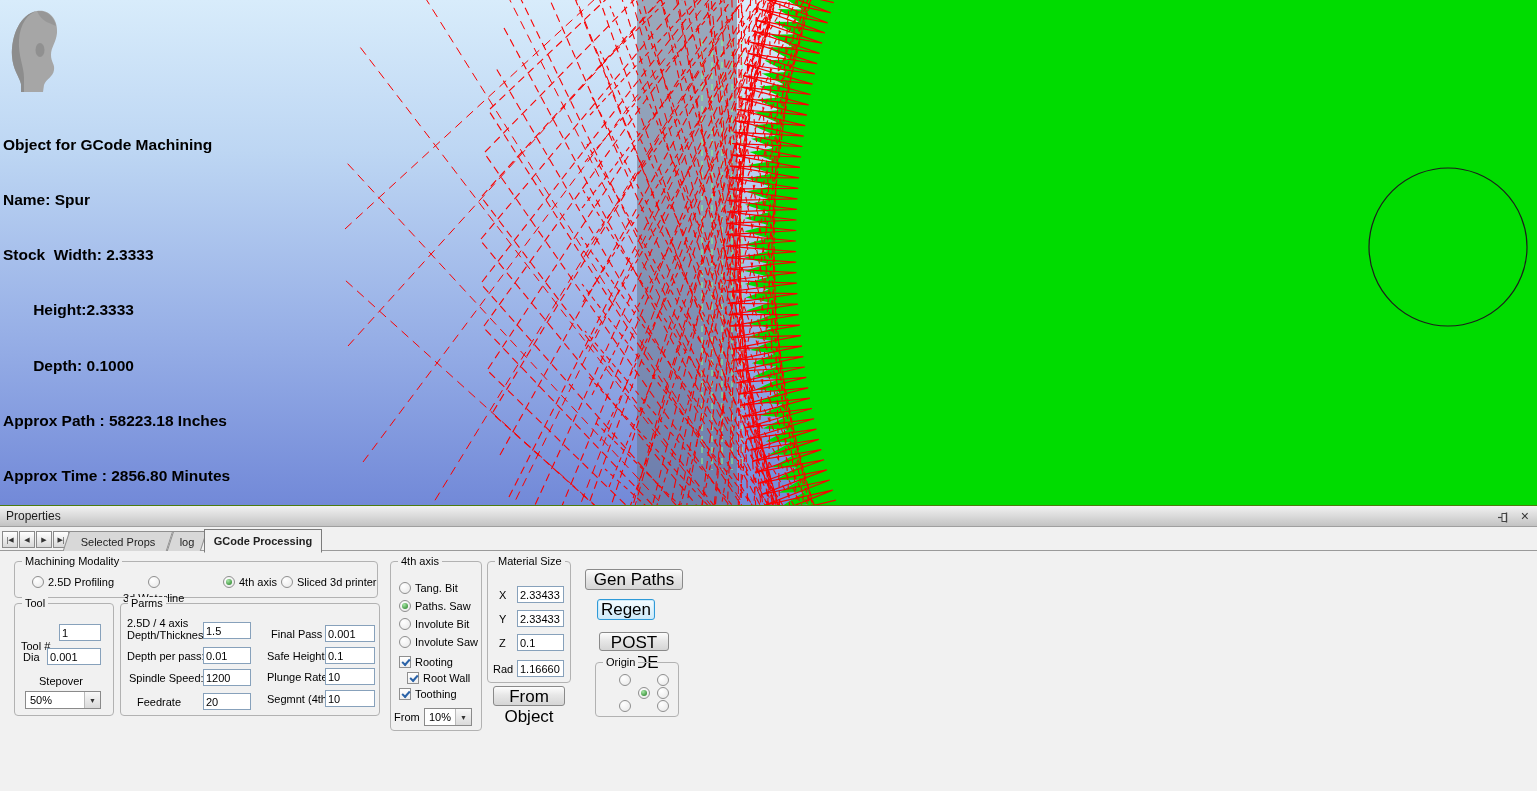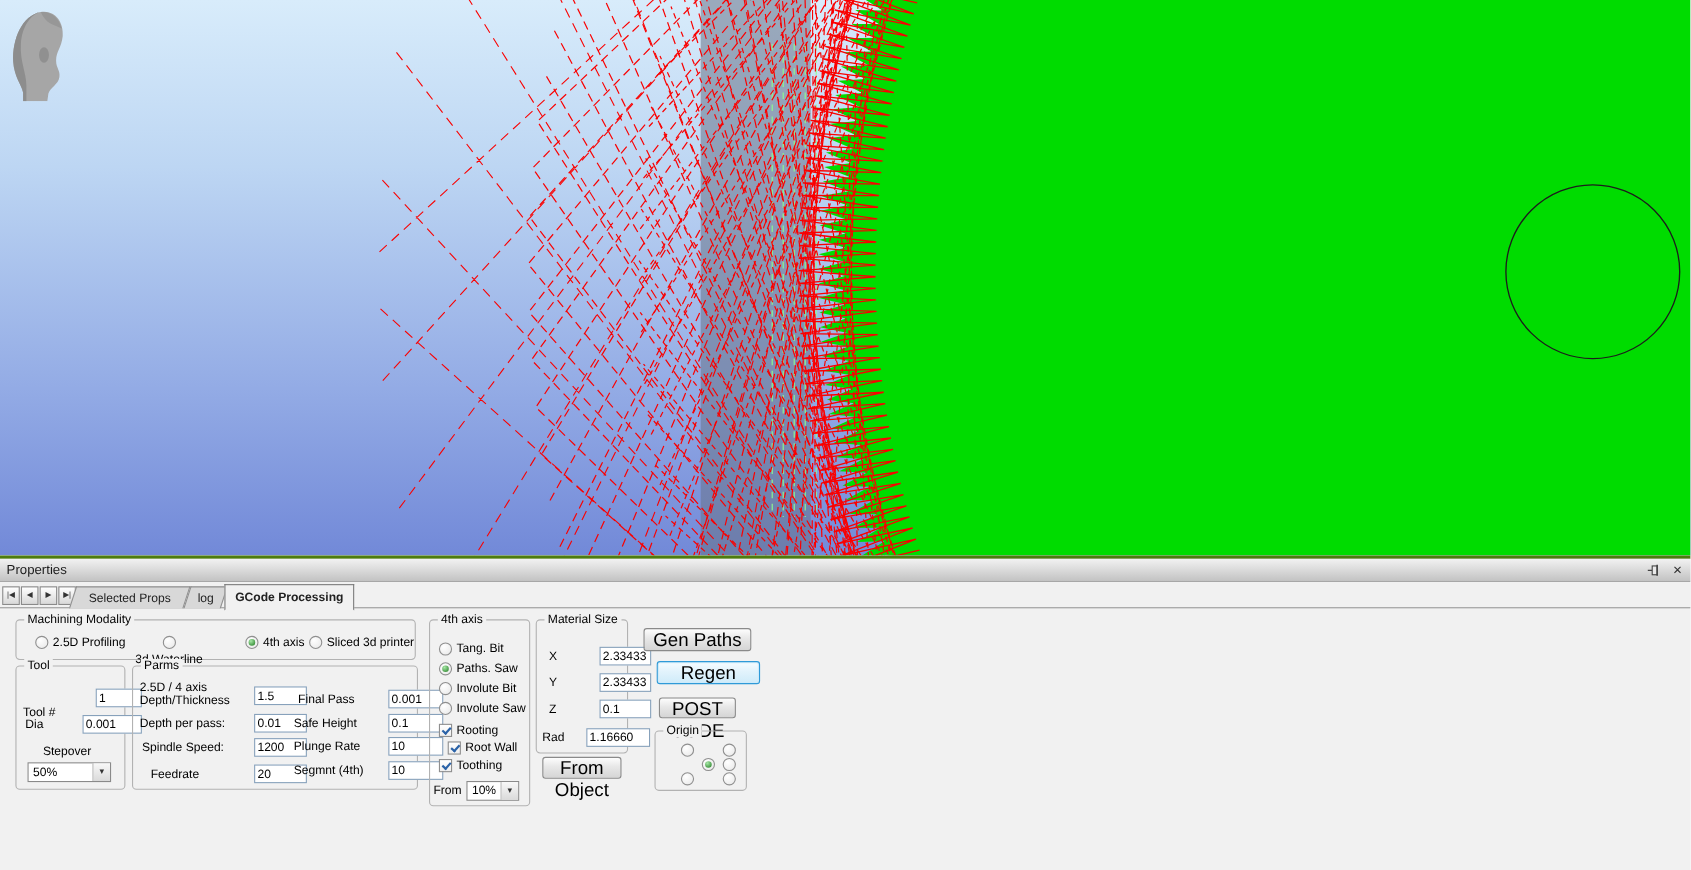--- a/index.html
+++ b/index.html
@@ -7,21 +7,21 @@
 
   
   .viewport{position:absolute;left:0;top:0;width:1537px;height:505px;overflow:hidden;
     background:linear-gradient(180deg,#d8ecfb 0%,#bdd6f3 30%,#93abe5 70%,#7289d8 100%);}
   .viewport svg{position:absolute;left:0;top:0;}
   .vp-info{position:absolute;left:3px;top:99px;z-index:3;font-size:15.5px;font-weight:bold;
     line-height:18.4px;color:#000;white-space:pre;}
   .bust{position:absolute;left:6px;top:4px;z-index:3;}
 
   
-  .props{position:absolute;left:0;top:505px;width:1537px;height:286px;background:#f1f1f1;border-top:3px solid #4d7c0f;box-sizing:border-box;padding-left:42px;}
+  .props{position:absolute;left:0;top:505px;width:1537px;height:286px;background:#f1f1f1;border-top:1px solid #4d7c0f;box-sizing:border-box;padding-left:42px;}
   .titlebar{position:absolute;left:0;top:0;width:100%;height:21px;
     background:linear-gradient(#f2f2f2,#c3c3c3);border-bottom:1px solid #9f9f9f;box-sizing:border-box;}
   .ptitle{position:absolute;left:6px;top:3px;font-size:12px;color:#1c1c1c;}
   .pin{position:absolute;right:27px;top:4px;width:13px;height:13px;cursor:pointer;}
   .closex{position:absolute;right:8px;top:1px;font-size:14px;color:#333;cursor:pointer;line-height:18px;}
 
   .tabstrip{position:absolute;left:0;top:22px;width:100%;height:23px;background:#f1f1f1;border-bottom:1px solid #9a9a9a;box-sizing:border-box;}
   .vcr{position:absolute;left:2px;top:3px;display:flex;gap:1px;}
   .vcrbtn{width:16px;height:17px;font-size:7px;line-height:15px;text-align:center;
     background:linear-gradient(#ffffff,#d8d8d8);border:1px solid #8a8a8a;color:#333;padding:0;font-family:inherit;}
@@ -31,21 +31,21 @@
   .tab.slant .tlab{transform:skewX(18deg);}
   .tab.active{top:1px;height:22px;background:#f1f1f1;border:1px solid #7c7c7c;border-bottom:1px solid #f1f1f1;
     font-weight:bold;z-index:2;transform:none;}
 
   .content{position:absolute;left:0;top:45px;width:100%;height:241px;}
 
   .grp{position:absolute;border:1px solid #b2b2b2;border-radius:4px;box-sizing:border-box;}
   .cap{position:absolute;top:-7px;left:7px;background:#f1f1f1;padding:0 3px;font-size:11px;color:#000;white-space:nowrap;}
   .lab{position:absolute;font-size:11px;color:#000;white-space:nowrap;}
   .inp{position:absolute;height:17px;border:1px solid #87a1bb;background:#fff;font-size:11px;
-    padding:0 2px;font-family:inherit;box-sizing:border-box;color:#000;margin-left:28px;}
+    padding:0 2px;font-family:inherit;box-sizing:border-box;color:#000;}
   .radio{position:absolute;display:flex;align-items:center;gap:4px;font-size:11px;white-space:nowrap;cursor:default;}
   .rb{width:12px;height:12px;border-radius:50%;border:1px solid #8f8f8f;box-sizing:border-box;
     background:radial-gradient(circle at 35% 30%,#ffffff,#e7e7e7);position:relative;display:inline-block;flex:none;}
   .rb.on::after{content:'';position:absolute;left:2px;top:2px;width:6px;height:6px;border-radius:50%;
     background:radial-gradient(circle at 35% 30%,#a6e7a6,#1f7a1f);}
   .chk{position:absolute;display:flex;align-items:center;gap:4px;font-size:11px;white-space:nowrap;cursor:default;}
   .cb{width:12px;height:12px;border:1px solid #8f8f8f;box-sizing:border-box;background:linear-gradient(#ffffff,#efefef);
     position:relative;display:inline-block;flex:none;}
   .cb.on::after{content:'';position:absolute;left:2px;top:2px;width:6px;height:3px;
     border-left:2px solid #2b63a8;border-bottom:2px solid #2b63a8;transform:rotate(-48deg);}
@@ -75,20 +75,31 @@
         <circle cx="1448" cy="247" r="79" fill="none" stroke="#1c1c1c" stroke-width="1.2"></circle>
       </svg>
 
     <svg class="bust" width="60" height="92" viewBox="0 0 60 92">
       <path d="M21 92 L21 84 C19 76 13 70 12 56 C11 36 20 14 37 11 C50 9 58 20 57 33 C56 43 51 47 51 55 C51 62 55 64 54 70 C53 77 46 79 44 85 L43 92 Z" fill="#a6a6a6"></path>
       <path d="M37 11 C28 13 20 24 19 40 C18 56 24 66 24 78 L24 92 L21 92 L21 84 C19 76 13 70 12 56 C11 36 20 14 37 11 Z" fill="#8d8d8d"></path>
       <ellipse cx="40" cy="50" rx="4.5" ry="7" fill="#909090"></ellipse>
       <path d="M37 11 C46 10 54 16 56 26 C48 22 42 22 37 11 Z" fill="#979797"></path>
     </svg>
 
+    <div class="vp-info">
+      <div>Object for GCode Machining</div>
+      <div>Name: Spur</div>
+      <div>Stock  Width: 2.3333</div>
+      <div>       Height:2.3333</div>
+      <div>       Depth: 0.1000</div>
+      <div>Approx Path : 58223.18 Inches</div>
+      <div>Approx Time : 2856.80 Minutes</div>
+      
+      
+    </div>
   </div>
 
   <div class="props">
 
     <div class="titlebar">
       <span class="ptitle">Properties</span>
       <span class="pin">
         <svg width="13" height="13" viewBox="0 0 13 13">
           <path d="M1 6.5 H5" stroke="#444" stroke-width="1.2" fill="none"></path>
           <rect x="5" y="2.5" width="4.5" height="8" fill="#e9e9e9" stroke="#444" stroke-width="1"></rect>
@@ -212,26 +223,26 @@
 
       <div class="grp" style="left:487px;top:10px;width:84px;height:122px;">
         <span class="cap">Material Size</span>
         <span class="lab" style="left:11px;top:27px;">X</span>
         <input class="inp" style="left: 29px; top: 24px; width: 47px;" value="2.33433">
         <span class="lab" style="left:11px;top:51px;">Y</span>
         <input class="inp" style="left: 29px; top: 48px; width: 47px;" value="2.33433">
         <span class="lab" style="left:11px;top:75px;">Z</span>
         <input class="inp" style="left: 29px; top: 72px; width: 47px;" value="0.1">
         <span class="lab" style="left:5px;top:101px;">Rad</span>
-        <input class="inp" style="left: 17px; top: 98px; width: 58px;" value="1.16660">
+        <input class="inp" style="left: 29px; top: 98px; width: 47px;" value="1.16660">
       </div>
       <button class="btn" style="left:493px;top:135px;width:72px;height:20px;">From Object</button>
 
       <button class="btn" style="left:585px;top:18px;width:98px;height:21px;">Gen Paths</button>
-      <button class="btn default" style="left:597px;top:48px;width:94px;height:21px;">Regen</button>
+      <button class="btn default" style="left:597px;top:48px;width:58px;height:21px;">Regen</button>
       <button class="btn" style="left:599px;top:81px;width:70px;height:19px;">POST CODE</button>
 
       <div class="grp" style="left:595px;top:111px;width:84px;height:55px;">
         <span class="cap">Origin</span>
         <span class="rb" style="position:absolute;left:23px;top:11px;"></span>
         <span class="rb" style="position:absolute;left:61px;top:11px;"></span>
         <span class="rb on" style="position:absolute;left:42px;top:24px;"></span>
         <span class="rb" style="position:absolute;left:61px;top:24px;"></span>
         <span class="rb" style="position:absolute;left:23px;top:37px;"></span>
         <span class="rb" style="position:absolute;left:61px;top:37px;"></span>

